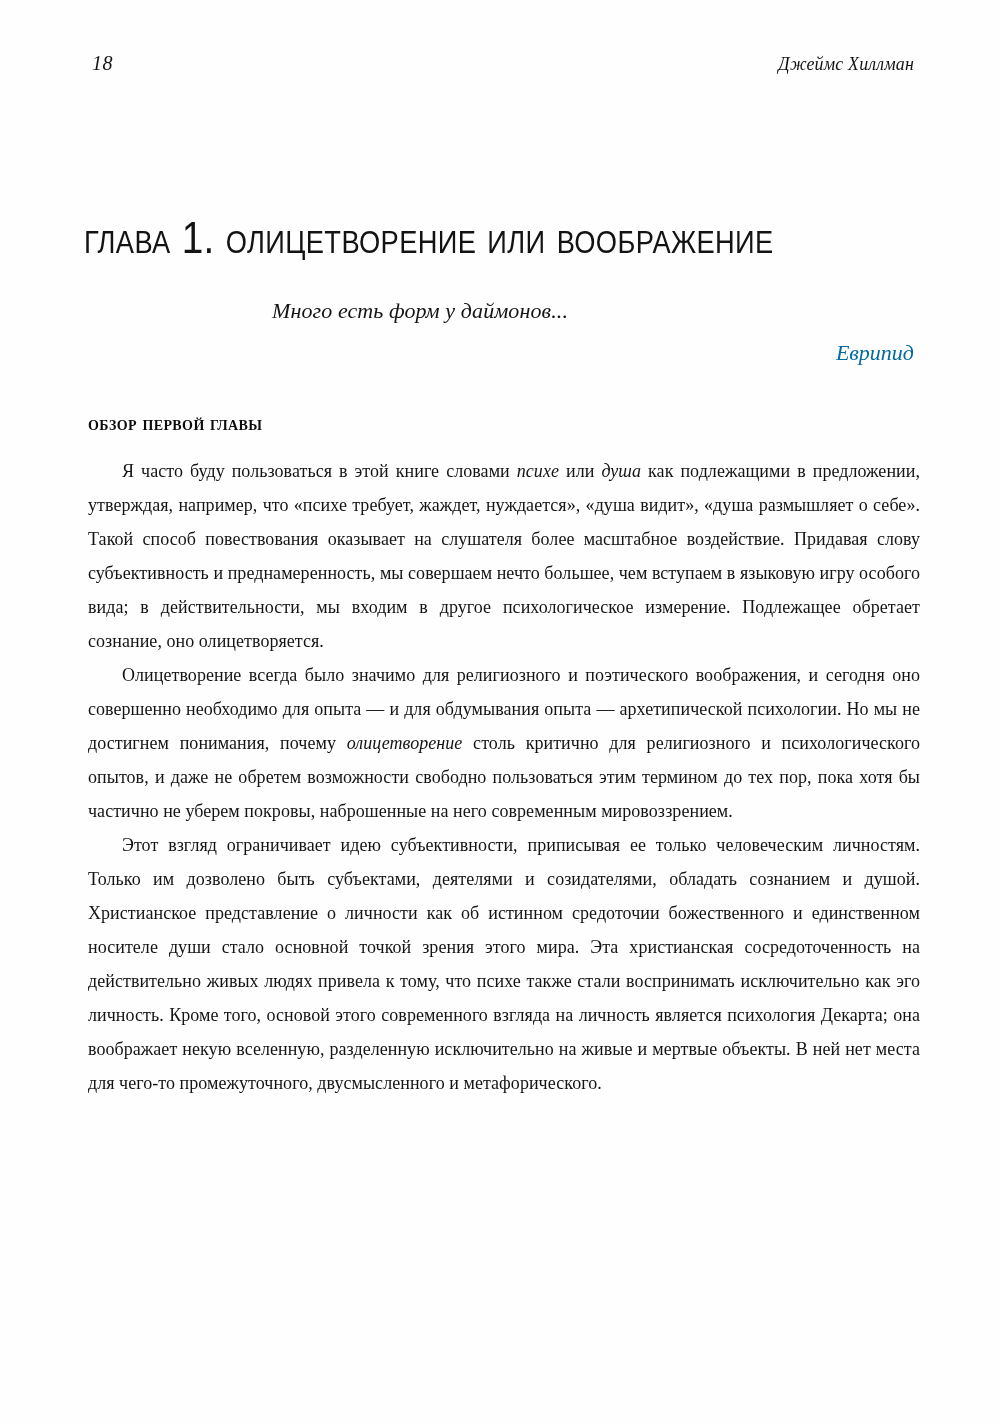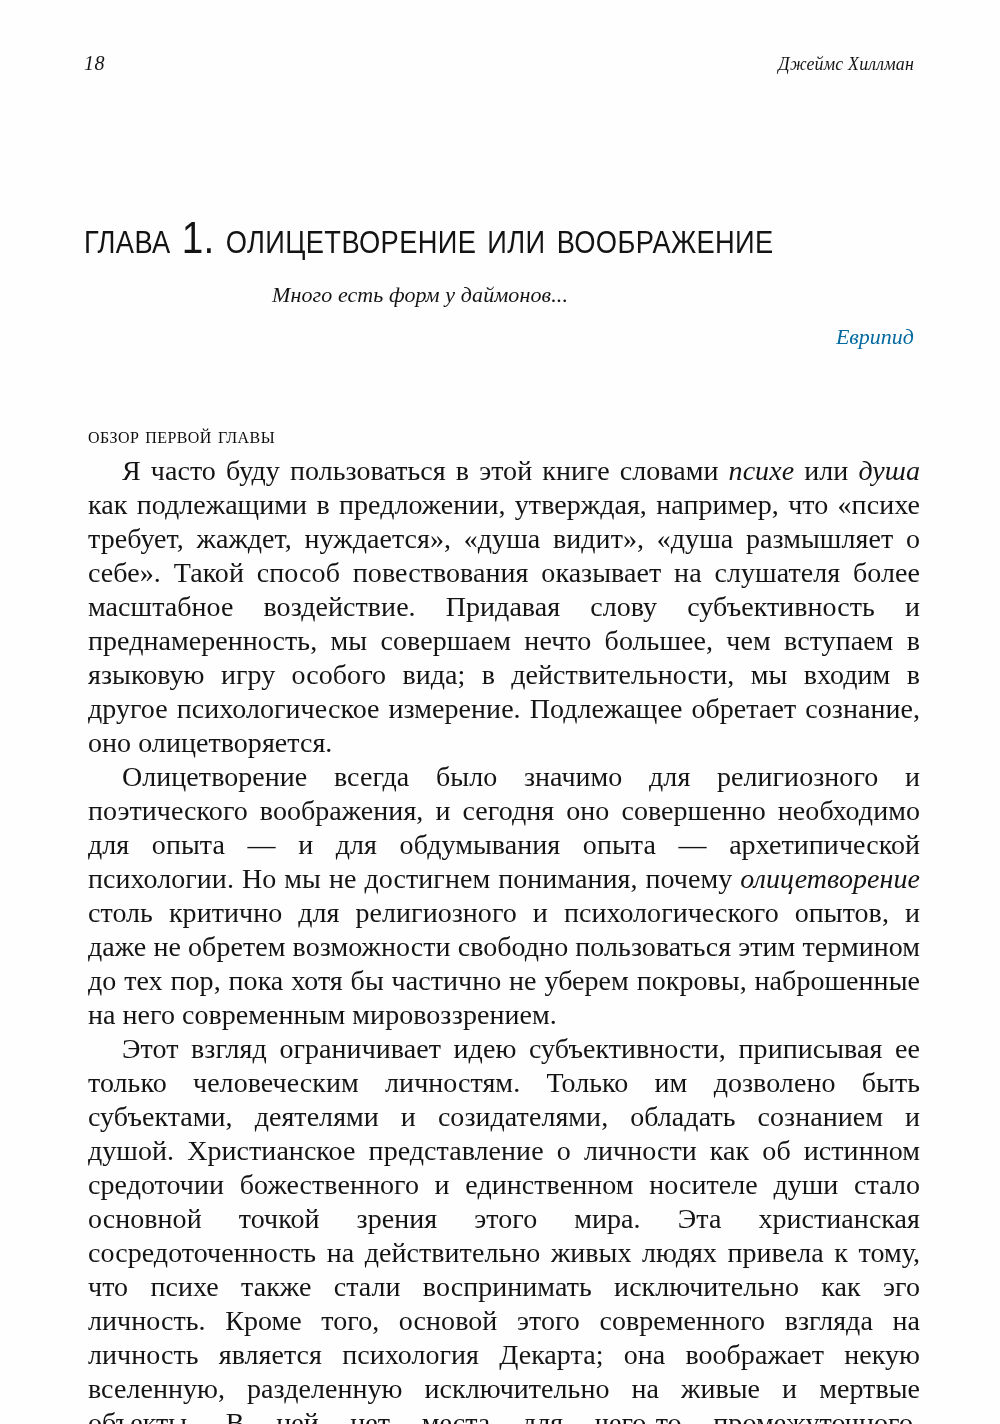--- a/index.html
+++ b/index.html
@@ -22,21 +22,21 @@
     margin: 0 auto;
     background: #fefefe;
     overflow: hidden;
     box-sizing: border-box;
   }
 
   
   .running-head {
     position: absolute;
     top: 52px;
-    left: 84px;
+    left: 92px;
     right: 82px;
     height: 28px;
     display: flex;
     align-items: baseline;
     justify-content: space-between;
   }
 
   .folio {
     font-family: "Liberation Serif", "DejaVu Serif", serif;
     font-style: italic;
@@ -72,21 +72,21 @@
     text-transform: lowercase;
     transform: scaleX(0.88);
     transform-origin: left top;
     white-space: nowrap;
   }
   .chapter-title::first-letter { font-size: 1em; }
 
   
   .epigraph {
     position: absolute;
-    top: 280px;
+    top: 296px;
     left: 272px;
     right: 82px;
   }
 
   .epigraph-text {
     font-style: italic;
     font-size: 22px;
     line-height: 1.35;
     color: #141414;
     letter-spacing: 0.1px;
@@ -97,43 +97,43 @@
     text-align: right;
     font-style: italic;
     font-size: 22px;
     color: #0369a1;
     padding-right: 4px;
   }
 
   
   .section-heading {
     position: absolute;
-    top: 404px;
+    top: 395px;
     left: 88px;
-    font-weight: normal;
-    font-size: 23px;
+    font-weight: bold;
+    font-size: 20px;
     font-variant: small-caps;
     text-transform: lowercase;
     letter-spacing: 0.4px;
     color: #0d0d0d;
   }
 
   
   .body-copy {
     position: absolute;
     top: 454px;
     left: 88px;
     width: 832px;
   }
 
   .body-copy p {
     margin: 0;
     text-indent: 34px;
     text-align: justify;
-    font-size: 28px;
+    font-size: 18px;
     line-height: 34px;
     color: #141414;
     letter-spacing: 0.05px;
     hyphens: auto;
     -webkit-hyphens: auto;
   }
 
   .body-copy p i { font-style: italic; }
 </style>
 </head>

